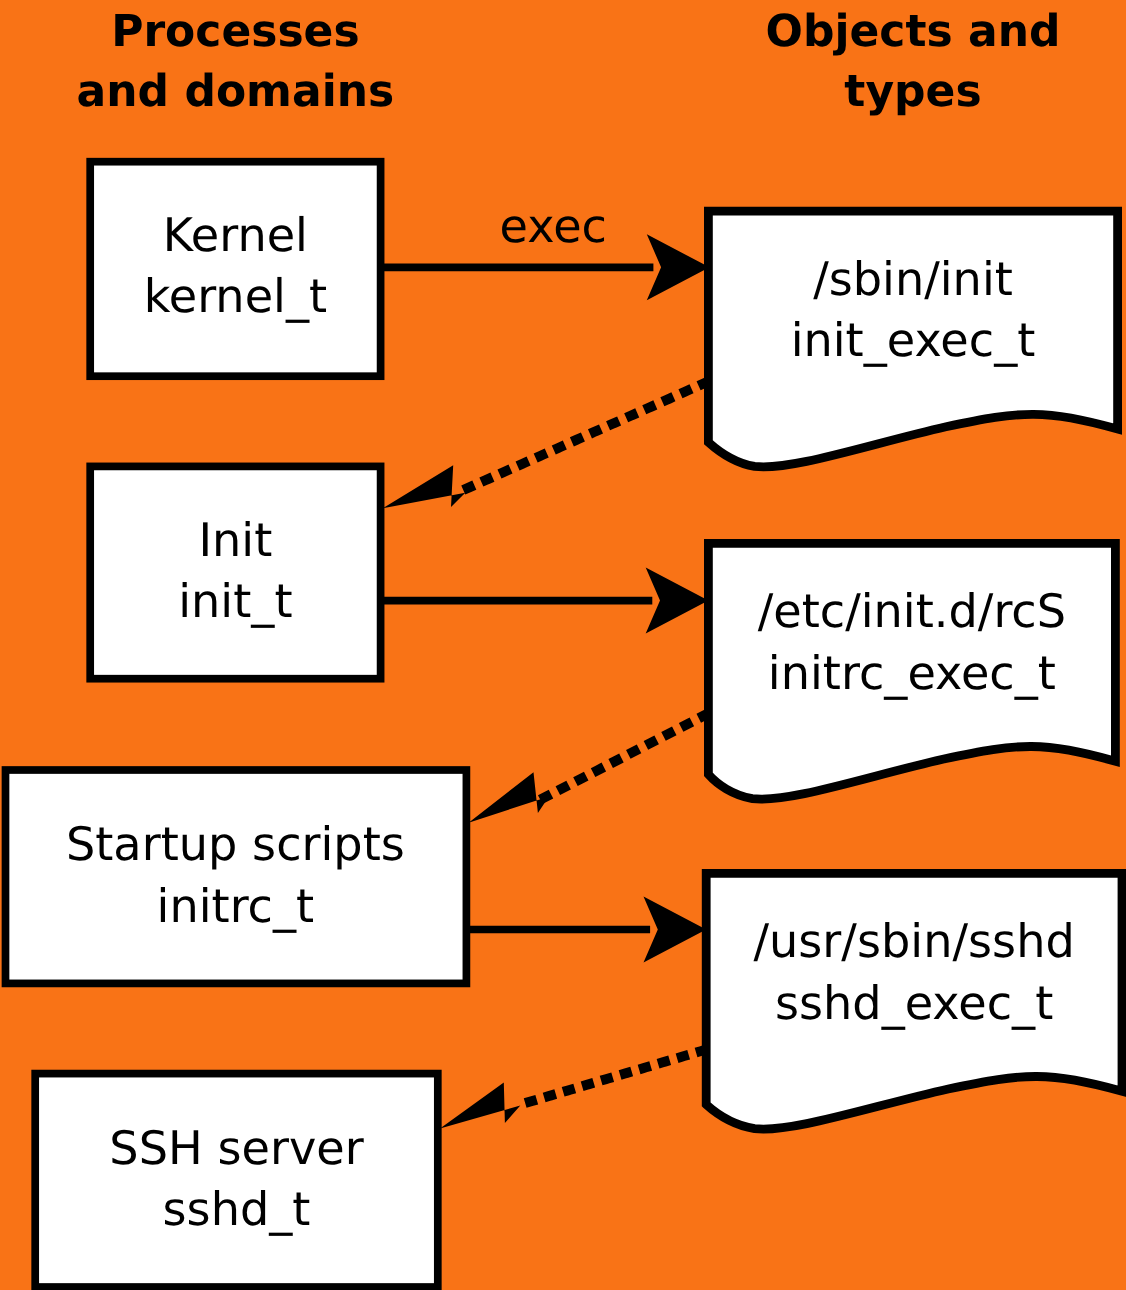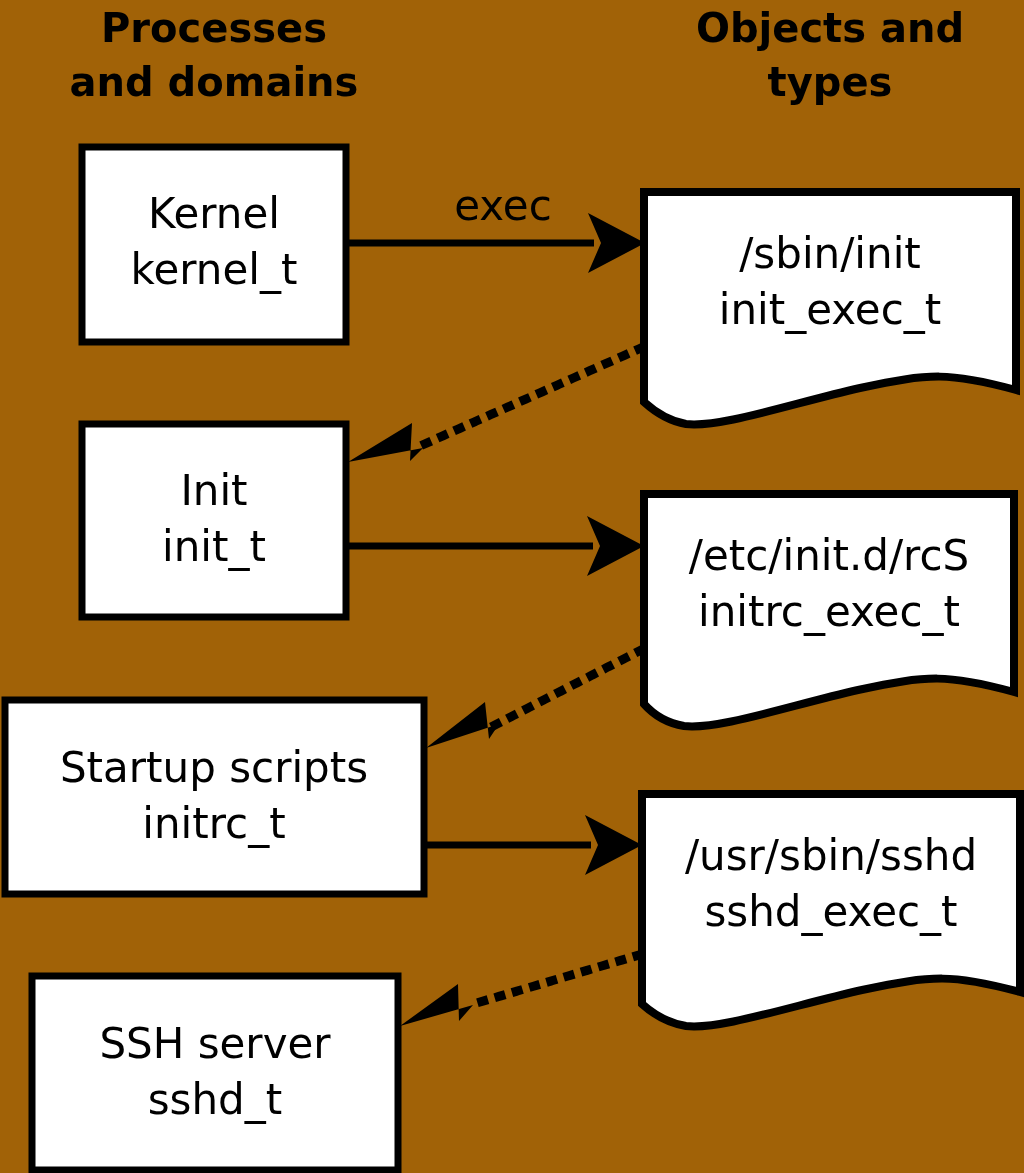--- a/index.html
+++ b/index.html
@@ -4,21 +4,21 @@
 <style>
   html, body {
     margin: 0;
     padding: 0;
     background: #ffffff;
   }
   #canvas {
     position: relative;
     width: 1024px;
     height: 1173px;
-    background: #a16207;
+    background: #f97316;
     overflow: hidden;
     font-family: "DejaVu Sans", "Liberation Sans", sans-serif;
   }
   svg.diagram {
     position: absolute;
     top: 0;
     left: 0;
     width: 1024px;
     height: 1173px;
   }

